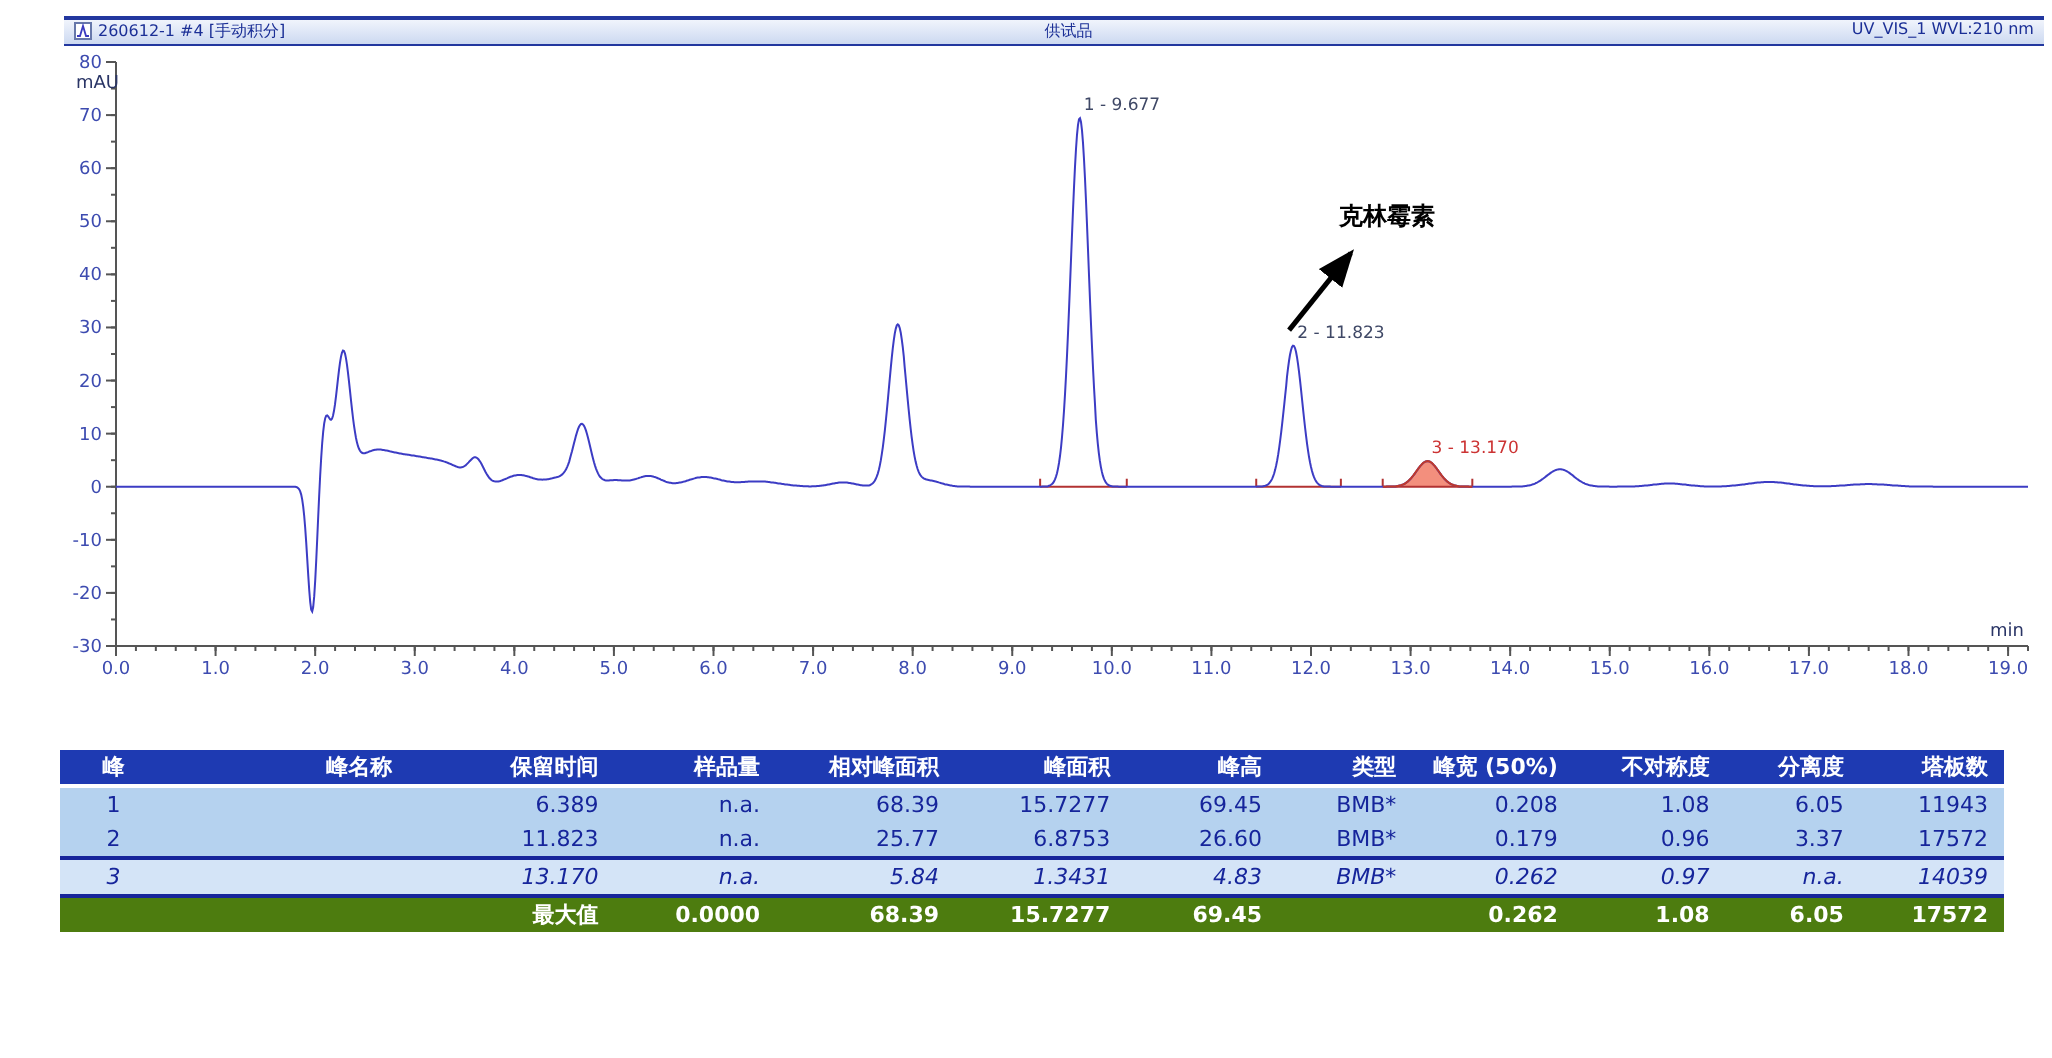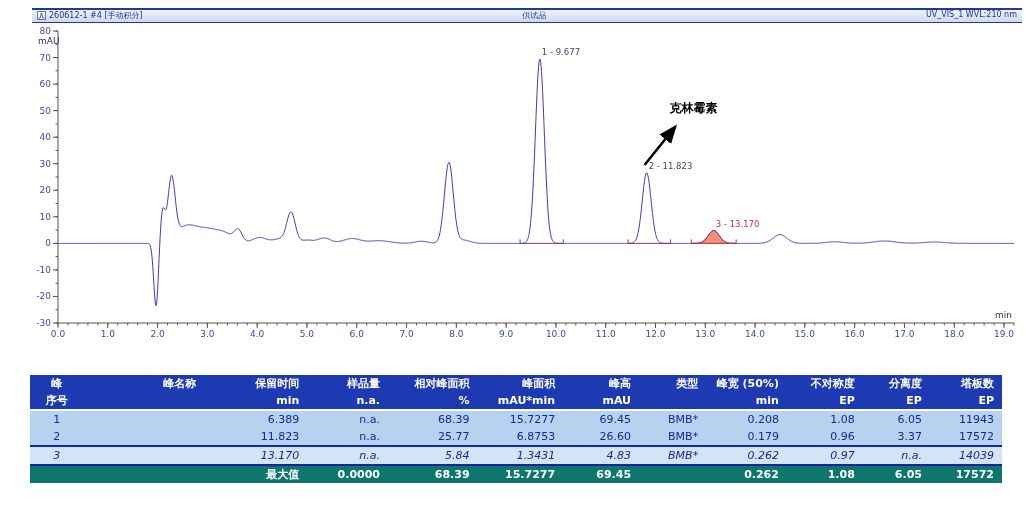--- a/index.html
+++ b/index.html
@@ -21,21 +21,21 @@
   .table-panel{position:absolute;left:30px;top:375px;width:972px;}
   table.peak-table{border-collapse:collapse;table-layout:fixed;width:100%;
     font-size:11px;line-height:1;}
   .peak-table th{background:#1e3ab2;color:#ffffff;font-weight:bold;
     padding:2px 8px;height:13px;white-space:nowrap;overflow:hidden;}
   .peak-table td{padding:0 8px;height:17px;white-space:nowrap;overflow:hidden;}
   tr.data{background:#b5d2ef;color:#16259b;}
   tr.manual{background:#d4e4f7;color:#16259b;font-style:italic;
     border-top:2px solid #16259b;border-bottom:2px solid #16259b;}
   tr.first-data td{border-top:2px solid #ffffff;}
-  tr.sum{background:#0f766e;color:#ffffff;font-weight:bold;}
+  tr.sum{background:#4d7c0f;color:#ffffff;font-weight:bold;}
   tr.sum td{border-top:1px solid #3a55c5;}
   .al-left{text-align:right;}
   .al-right{text-align:right;}
   .al-center{text-align:center;}
 </style>
 </head>
 <body>
 
 <div class="page">
 
@@ -297,34 +297,20 @@
             <th class="al-right">样品量</th>
             <th class="al-right">相对峰面积</th>
             <th class="al-right">峰面积</th>
             <th class="al-right">峰高</th>
             <th class="al-left">类型</th>
             <th class="al-right">峰宽 (50%)</th>
             <th class="al-right">不对称度</th>
             <th class="al-right">分离度</th>
             <th class="al-right">塔板数</th>
           </tr>
-          <tr>
-            <th class="al-center">序号</th>
-            <th class="al-left"></th>
-            <th class="al-right">min</th>
-            <th class="al-right">n.a.</th>
-            <th class="al-right">%</th>
-            <th class="al-right">mAU*min</th>
-            <th class="al-right">mAU</th>
-            <th class="al-left"></th>
-            <th class="al-right">min</th>
-            <th class="al-right">EP</th>
-            <th class="al-right">EP</th>
-            <th class="al-right">EP</th>
-          </tr>
         </thead>
       <tbody id="tbody">
           <tr class="data first-data">
             <td class="al-center">1</td>
             <td class="al-left"></td>
             <td class="al-right">6.389</td>
             <td class="al-right">n.a.</td>
             <td class="al-right">68.39</td>
             <td class="al-right">15.7277</td>
             <td class="al-right">69.45</td>

